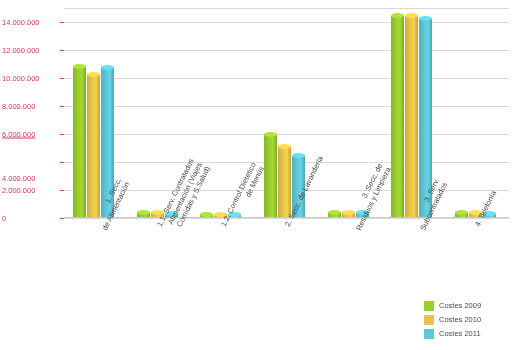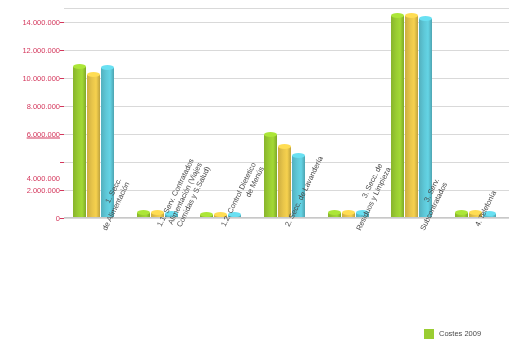--- a/index.html
+++ b/index.html
@@ -48,21 +48,20 @@
     top: 8px;
     width: 1px;
     height: 211px;
     background: #c8c8c8;
   }
   
   .y-label {
     position: absolute;
     right: 0;
     width: 58px;
-    text-align: right;
     font-size: 7.5px;
     color: #d4375c;
     transform: translateY(-50%);
     white-space: nowrap;
   }
   .y-labels {
     position: absolute;
     left: 0;
     top: 8px;
     width: 60px;
@@ -310,20 +309,28 @@
       <div class="cat-label" style="left: 473.214px; top: 224px;">
         <span>4. Telefonía</span>
       </div>
     </div>
 
   <div class="legend" id="legend">
       <div class="legend-row">
         <div class="legend-swatch" style="background: rgb(154, 205, 50);"></div>
         <div class="legend-text">Costes 2009</div>
       </div>
+      <div class="legend-row">
+        <div class="legend-swatch" style="background: rgb(232, 197, 74);"></div>
+        <div class="legend-text">Costes 2010</div>
+      </div>
+      <div class="legend-row">
+        <div class="legend-swatch" style="background: rgb(94, 200, 216);"></div>
+        <div class="legend-text">Costes 2011</div>
+      </div>
     </div>
 
 <div class="y-tick" style="top: 218px;"></div>
     <div class="y-tick" style="top: 190px;"></div>
     <div class="y-tick" style="top: 162px;"></div>
     <div class="y-tick" style="top: 134px;"></div>
     <div class="y-tick" style="top: 106px;"></div>
     <div class="y-tick" style="top: 78px;"></div>
     <div class="y-tick" style="top: 50px;"></div>
     <div class="y-tick" style="top: 22px;"></div>

